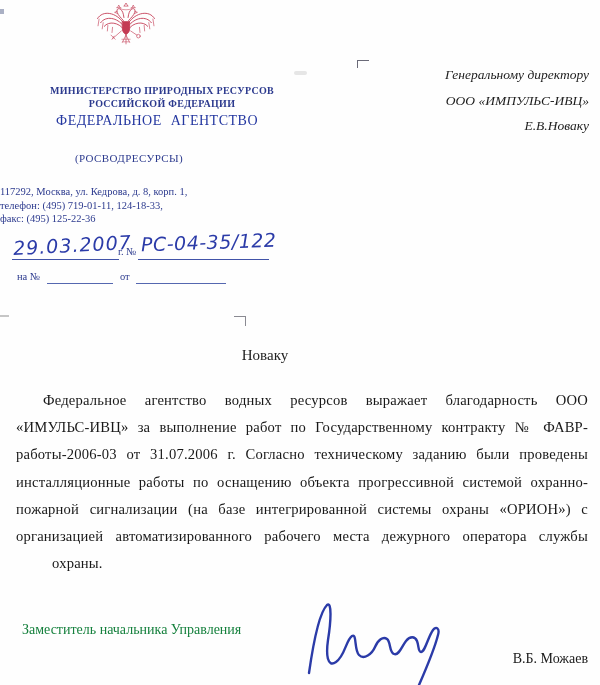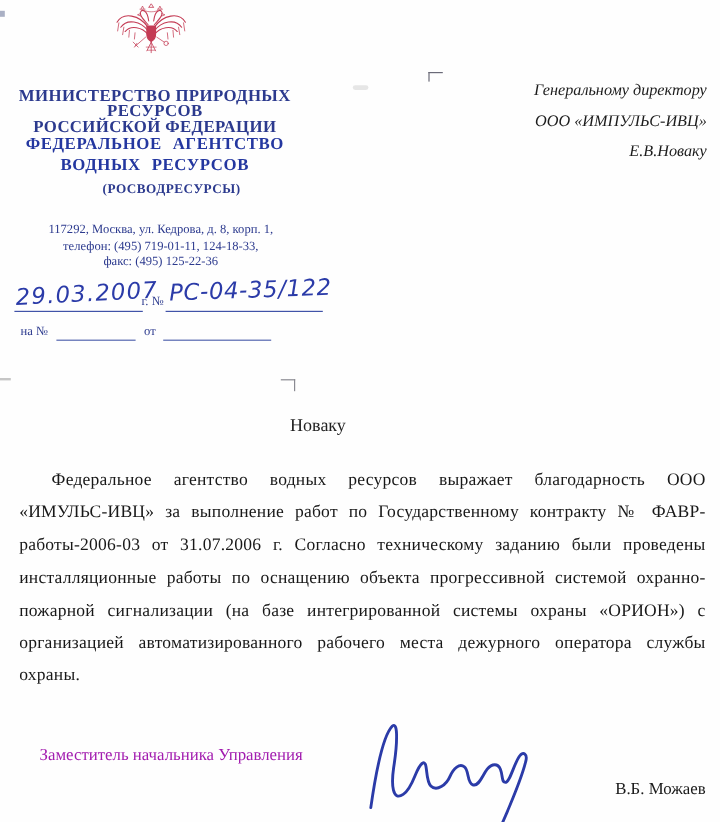--- a/index.html
+++ b/index.html
@@ -1,24 +1,24 @@
 <!DOCTYPE html>
 <html><head>
 <meta charset="utf-8">
 <style>
   html,body{margin:0;padding:0;background:#e8e8e8;}
   .page{
     position:relative;width:600px;height:685px;background:#fefefe;
     overflow:hidden;font-family:"Liberation Serif", serif;color:#1b1b1b;
   }
   .emblem{position:absolute;left:92px;top:3px;width:68px;height:58px;}
-  .ministry{position:absolute;left:0;top:74px;width:258px;font-size:14px;font-weight:bold;line-height:13px;letter-spacing:.3px;color:#2c3a8e;text-align:center;}
-  .agency{position:absolute;left:0;top:112px;width:258px;font-size:14px;font-weight:bold;line-height:18px;letter-spacing:.5px;word-spacing:5px;color:#2437a0;text-align:center;}
-  .agshort{position:absolute;left:0;top:152px;width:258px;font-size:11px;font-weight:bold;letter-spacing:.4px;color:#2c3a8e;text-align:center;margin-left:14px;}
-  .contacts{position:absolute;left:0;top:185px;width:268px;font-size:10.5px;line-height:13.5px;color:#2c3a8e;text-align:center;}
+  .ministry{position:absolute;left:0;top:84px;width:258px;font-size:10px;font-weight:bold;line-height:13px;letter-spacing:.3px;color:#2c3a8e;text-align:center;padding-left:33px;}
+  .agency{position:absolute;left:0;top:112px;width:258px;font-size:14px;font-weight:normal;line-height:18px;letter-spacing:.5px;word-spacing:5px;color:#2437a0;text-align:right;}
+  .agshort{position:absolute;left:0;top:152px;width:258px;font-size:11px;font-weight:normal;letter-spacing:.4px;color:#2c3a8e;text-align:center;}
+  .contacts{position:absolute;left:0;top:185px;width:268px;font-size:10.5px;line-height:13.5px;color:#2c3a8e;text-align:left;}
   
   .hw{font-family:"DejaVu Sans", sans-serif;font-style:italic;color:#2b3ba8;}
   .hw-date{position:absolute;left:13px;top:234px;font-size:19px;letter-spacing:1px;transform:rotate(-3deg);}
   .ref-printed{position:absolute;left:118px;top:246px;font-size:10.5px;color:#2c3a8e;}
   .hw-num{position:absolute;left:141px;top:231px;font-size:19px;letter-spacing:.5px;transform:rotate(-2deg);white-space:nowrap;}
   .uline{position:absolute;height:0;border-bottom:1.5px solid #4153a8;}
   .ul1{left:12px;top:259px;width:107px;}
   .ul2{left:138px;top:259px;width:131px;}
   .replyline{position:absolute;left:0;top:268px;width:300px;height:18px;font-size:10.5px;color:#2c3a8e;text-decoration:underline;}
   .replyline .lbl{position:absolute;top:3px;}
@@ -32,23 +32,23 @@
   .corner-tl{position:absolute;left:357px;top:60px;width:11px;height:7px;border-left:1.5px solid #6a6a78;border-top:1.5px solid #6a6a78;}
   .corner-tr{position:absolute;left:234px;top:316px;width:11px;height:9px;border-right:1.5px solid #8a8a92;border-top:1.5px solid #8a8a92;}
   .art1{position:absolute;left:0;top:315px;width:9px;height:2px;background:#c6c6c6;}
   .art2{position:absolute;left:294px;top:71px;width:13px;height:4px;background:#e6e6e6;border-radius:2px;}
   .art3{position:absolute;left:0;top:9px;width:4px;height:5px;background:#aab0c4;}
   
   .title{position:absolute;left:0;top:347px;width:530px;text-align:center;font-size:15px;color:#222;}
   .body-text{position:absolute;left:16px;top:387px;width:572px;font-size:14.6px;line-height:27.2px;color:#181818;letter-spacing:.2px;}
   .bline{text-align:justify;text-align-last:justify;}
   .bline.first{text-indent:27px;}
-  .bline.last{text-align:center;text-align-last:left;}
+  .bline.last{text-align:center;text-align-last:left;margin-left:36px;}
   
-  .position-block{position:absolute;left:33px;top:617px;font-size:14px;line-height:26.5px;color:#a21caf;}
+  .position-block{position:absolute;left:22px;top:617px;font-size:14px;line-height:26.5px;color:#15803d;}
   .sig-svg{position:absolute;left:302px;top:593px;width:146px;height:92px;}
   .signer-name{position:absolute;right:12px;top:651px;font-size:14px;color:#1a1a1a;margin-left:40px;}
 </style>
 </head>
 <body>
 
 <div class="page">
 
   <svg class="emblem" viewBox="0 0 130 112" fill="none" stroke="#c43b54" stroke-width="1.7" stroke-linecap="round" stroke-linejoin="round">
 
@@ -81,21 +81,20 @@
     <path d="M74 54 L86 62" stroke-width="1.2"></path>
     <circle cx="89" cy="64" r="3.5" stroke-width="1.2"></circle>
   </svg>
 
   <div class="ministry">
     <div>МИНИСТЕРСТВО ПРИРОДНЫХ РЕСУРСОВ</div>
     <div>РОССИЙСКОЙ ФЕДЕРАЦИИ</div>
   </div>
   <div class="agency">
     <div>ФЕДЕРАЛЬНОЕ  АГЕНТСТВО</div>
-    <div>ВОДНЫХ  РЕСУРСОВ</div>
   </div>
   <div class="agshort">(РОСВОДРЕСУРСЫ)</div>
   <div class="contacts">
     <div>117292, Москва, ул. Кедрова, д. 8, корп. 1,</div>
     <div>телефон:  (495) 719-01-11,  124-18-33,</div>
     <div>факс:  (495) 125-22-36</div>
   </div>
 
   <div class="hw hw-date">29.03.2007</div>
   <div class="ref-printed">г. №</div>

